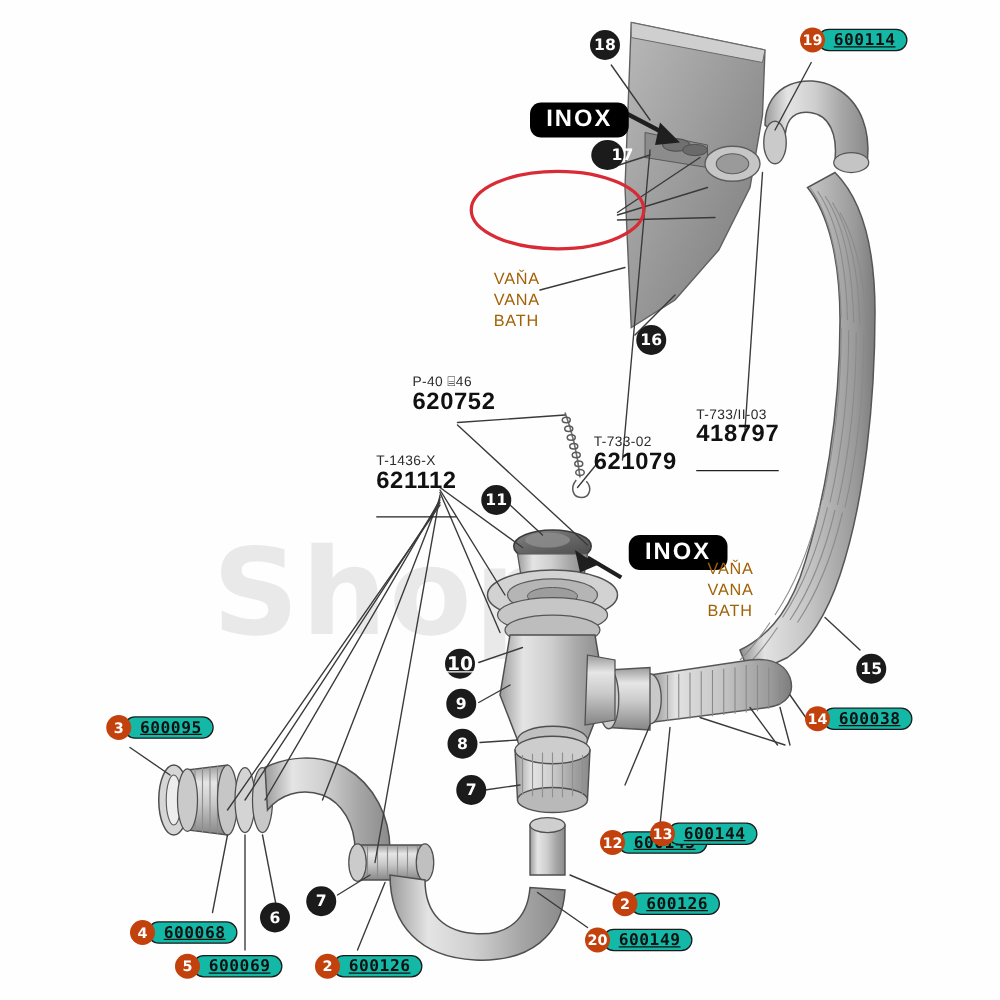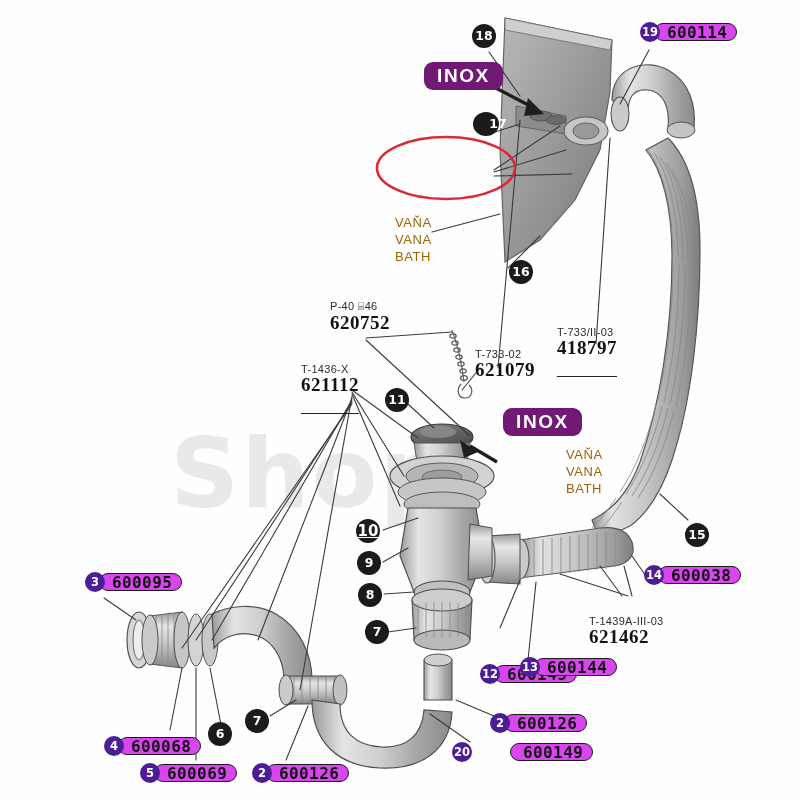--- a/index.html
+++ b/index.html
@@ -54,59 +54,60 @@
   
   .pill {
     position: absolute;
     height: 19px;
     display: flex;
     align-items: center;
   }
   .pill .num {
     width: 20px; height: 20px;
     border-radius: 50%;
-    background: #4c1d95;
+    background: #c2410c;
     color: #fff;
     font-size: 11.5px;
     font-weight: bold;
     display: flex; align-items: center; justify-content: center;
     font-family: "DejaVu Sans", sans-serif;
     z-index: 2;
     flex: 0 0 auto;
   }
   .pill .code {
     margin-left: -6px;
     padding: 1px 9px 1px 12px;
     border: 1.6px solid #1b1b1b;
     border-radius: 10px;
-    background: #d946ef;
-    font-size: 16px;
+    background: #14b8a6;
+    font-size: 13px;
     font-weight: bold;
     letter-spacing: 0.4px;
     color: #111;
     font-family: "DejaVu Sans Mono", monospace;
     line-height: 15px;
     height: 18px;
+    text-decoration: underline;
   }
 
   
   .reflabel { position: absolute; }
   .reflabel .top {
     font-size: 11px;
     color: #2b2b2b;
     letter-spacing: 0.3px;
     font-family: "Liberation Sans", sans-serif;
     white-space: nowrap;
   }
   .reflabel .bot {
     font-size: 19px;
     font-weight: bold;
     color: #111;
     letter-spacing: 0.5px;
-    font-family: Liberation Serif, serif;
+    font-family: Liberation Sans, sans-serif;
     white-space: nowrap;
     margin-top: -1px;
   }
   .reflabel.ruled .bot {
     border-bottom: 1.4px solid #222;
     display: inline-block;
     padding-bottom: 17px;
   }
 
   
@@ -119,29 +120,30 @@
     white-space: nowrap;
   }
   .redlabel .bot {
     font-size: 21px; font-weight: bold; color: #0e0e0e;
     letter-spacing: 0.8px; white-space: nowrap; margin-top: 1px;
   }
 
   
   .inox {
     position: absolute;
-    background: #701a75;
+    background: #000000;
     color: #fff;
     border-radius: 9px;
     font-size: 19px;
     font-weight: bold;
     letter-spacing: 1.6px;
     padding: 4px 13px 5px 13px;
     font-family: "Liberation Sans", sans-serif;
     line-height: 1;
+    margin-top: 20px;
   }
 
   
   .trilang {
     position: absolute;
     font-size: 13px;
     color: #a16207;
     line-height: 17px;
     letter-spacing: 0.6px;
     white-space: nowrap;
@@ -419,24 +421,20 @@
   <div class="reflabel" style="left:475px; top:348px;">
     <div class="top">T-733-02</div>
     <div class="bot">621079</div>
   </div>
 
   <div class="reflabel ruled" style="left:557px; top:326px;">
     <div class="top">T-733/II-03</div>
     <div class="bot">418797</div>
   </div>
 
-  <div class="reflabel" style="left:589px; top:615px;">
-    <div class="top">T-1439A-III-03</div>
-    <div class="bot">621462</div>
-  </div>
 
   <div class="pill" style="left:640px; top:22px;">
     <span class="num">19</span>
     <span class="code">600114</span>
   </div>
 
   <div class="pill" style="left:85px; top:572px;">
     <span class="num">3</span>
     <span class="code">600095</span>
   </div>
@@ -454,21 +452,21 @@
   <div class="pill" style="left:252px; top:763px;">
     <span class="num">2</span>
     <span class="code">600126</span>
   </div>
 
   <div class="pill" style="left:490px; top:713px;">
     <span class="num">2</span>
     <span class="code">600126</span>
   </div>
 
-  <div class="pill" style="left:452px; top:742px;gap:44px;">
+  <div class="pill" style="left:468px; top:742px;">
     <span class="num">20</span>
     <span class="code">600149</span>
   </div>
 
   <div class="pill" style="left:480px; top:626px;margin-top:38px;">
     <span class="num">12</span>
     <span class="code">600145</span>
   </div>
 
   <div class="pill" style="left:520px; top:657px;">

